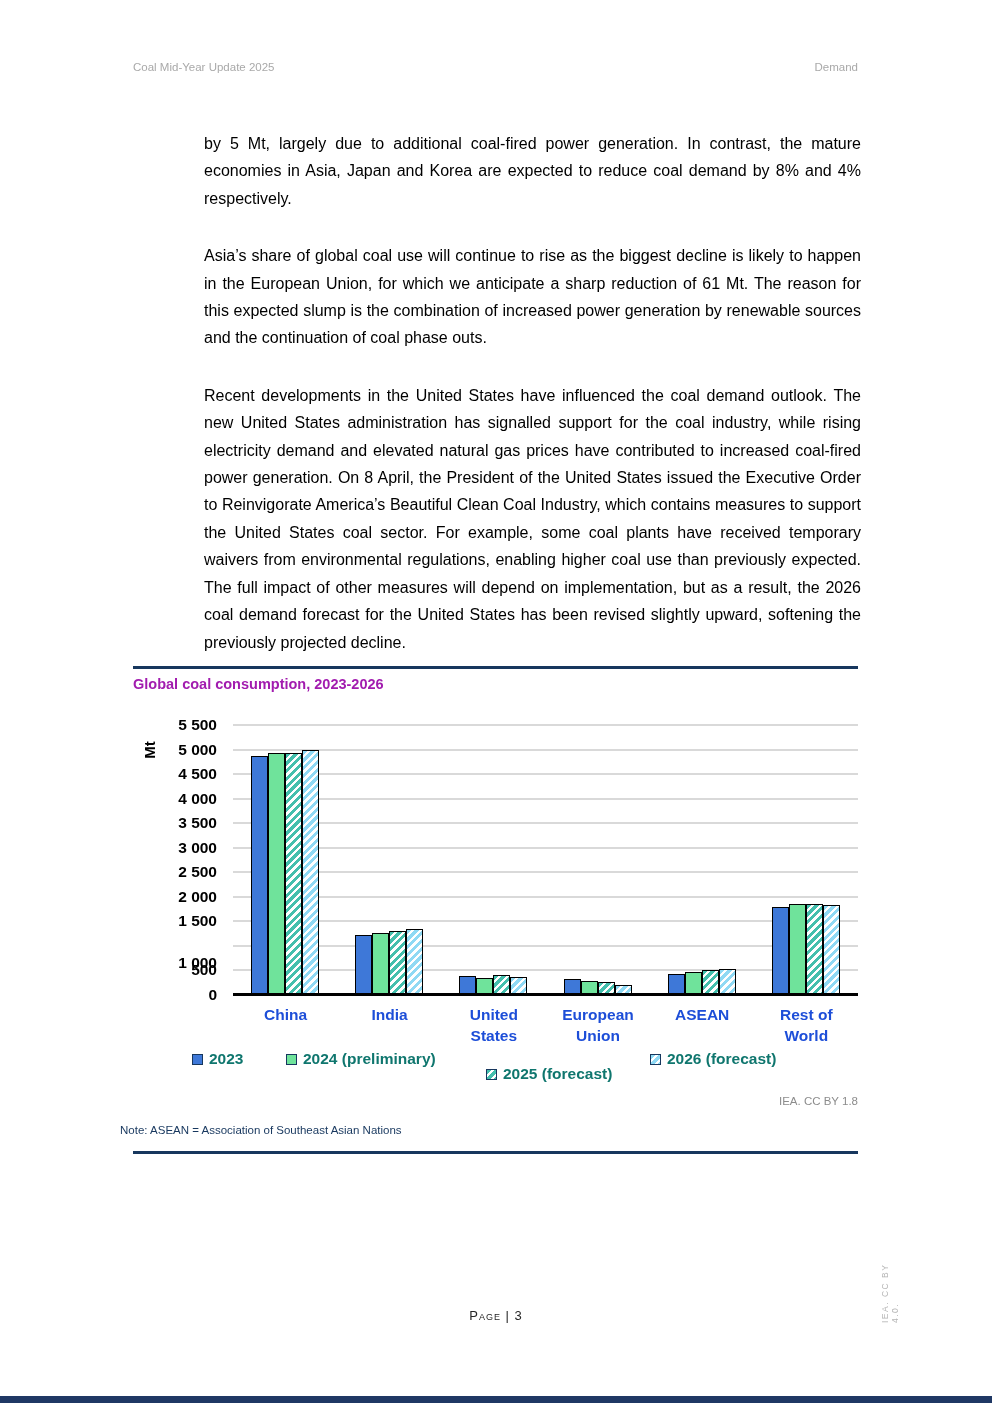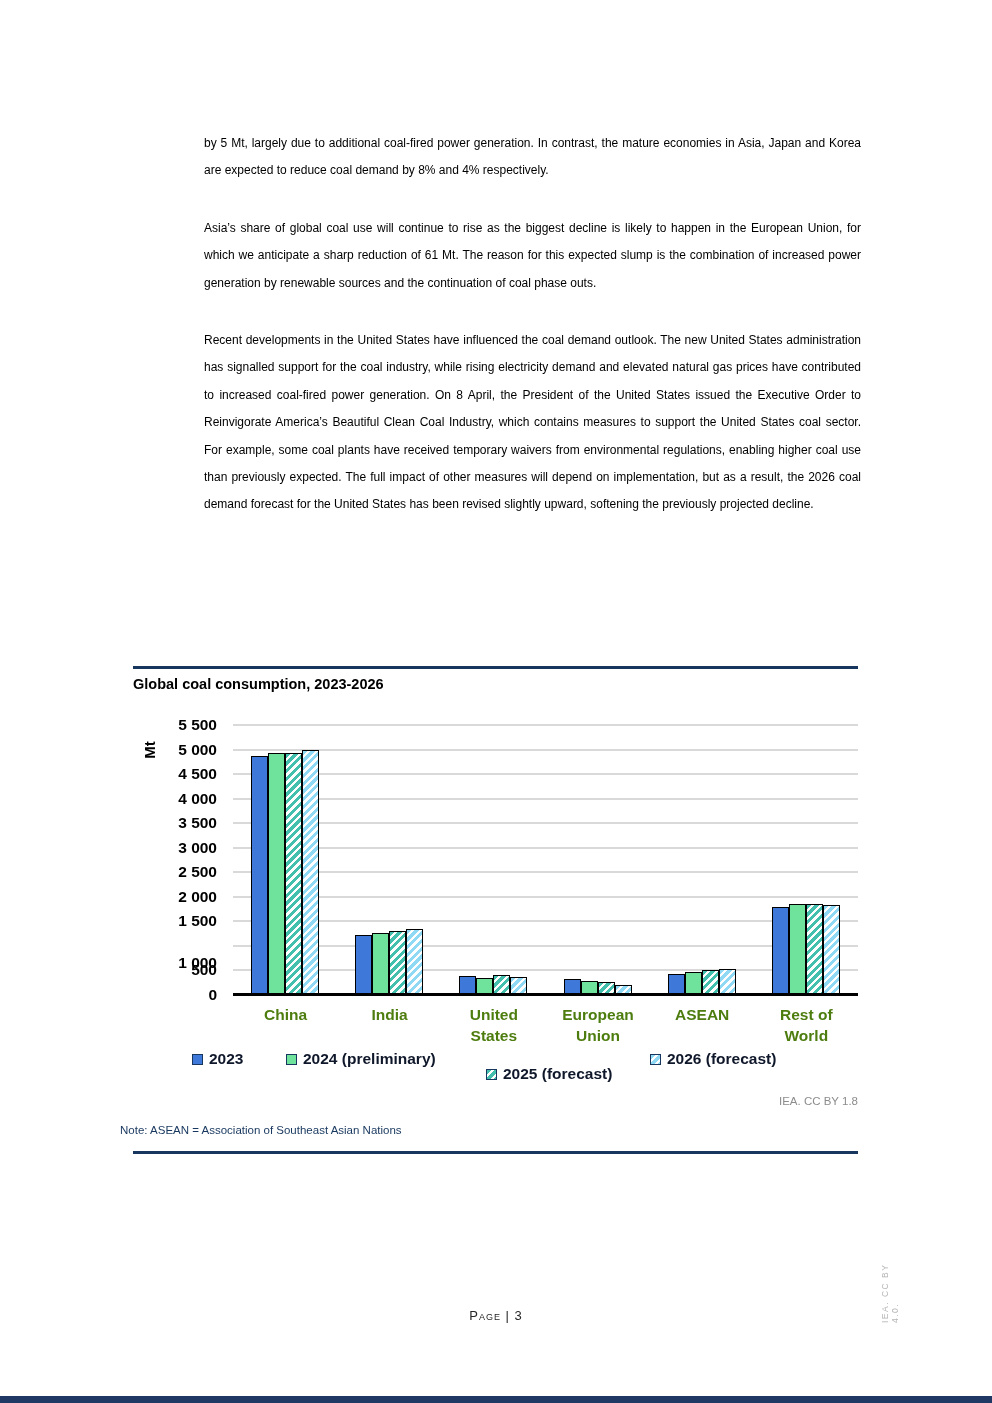--- a/index.html
+++ b/index.html
@@ -6,62 +6,66 @@
   html,body { background:#ffffff; }
   .page {
     position:relative; width:992px; height:1403px; background:#ffffff;
     font-family:"Liberation Sans", sans-serif; overflow:hidden; margin:0 auto;
   }
   
   .header { position:absolute; left:133px; top:61px; width:725px;
     display:flex; justify-content:space-between; color:#a9a9a9; font-size:11.5px; }
   
   .body-text { position:absolute; left:204px; top:130px; width:657px;
-    font-size:12px; line-height:27.4px; color:#000; text-align:justify; }
+    font-size:16px; line-height:27.4px; color:#000; text-align:justify; }
   .body-text p + p { margin-top:30px; }
   
   .rule { position:absolute; left:133px; width:725px; background:#17375e; }
   .rule-top { top:666px; height:3px; }
   .rule-bottom { top:1151px; height:3px; }
   .fig-title { position:absolute; left:133px; top:676px; font-size:14.5px;
-    font-weight:700; color:#000000; }
+    font-weight:700; color:#a21caf; }
   .mt-label { position:absolute; left:130px; top:742px; width:40px; height:16px;
     line-height:16px; text-align:center; font-weight:700; font-size:15px;
     transform:rotate(-90deg); color:#000; }
   #yaxis { position:absolute; left:130px; top:725px; width:95px; height:270px; }
   #yaxis .ytick { position:absolute; right:8px; width:87px; text-align:right;
     font-size:15.5px; font-weight:700; line-height:20px; color:#000; white-space:nowrap; }
   #plot { position:absolute; left:233px; top:725px; width:625px; height:270px; }
   .gridline { position:absolute; left:0; width:100%; height:2px; background:#d9d9d9; }
   .baseline { position:absolute; left:0; bottom:-1px; width:100%; height:3px; background:#000; }
   .bar-group { position:absolute; bottom:0; display:flex; align-items:flex-end; }
   .bar { width:17px; box-sizing:border-box; border:1.5px solid #000; border-bottom:none; }
   #xlabels { position:absolute; left:233px; top:1005px; width:625px; height:52px; }
   .cat { position:absolute; width:105px; text-align:center; font-size:15.5px;
-    font-weight:700; line-height:20.5px; color:#4d7c0f; }
+    font-weight:700; line-height:20.5px; color:#1d4ed8; }
   .cat span { display:inline-block; max-width:86px; }
   #legend { position:absolute; left:0; top:1050px; width:992px; height:22px; }
   .legend-item { position:absolute; display:flex; align-items:center; gap:6px;
-    font-size:15.5px; font-weight:700; color:#0f172a; white-space:nowrap; }
+    font-size:15.5px; font-weight:700; color:#0f766e; white-space:nowrap; }
   .legend-marker { width:11px; height:11px; box-sizing:border-box; border:1.5px solid #17375e; }
   .attribution { position:absolute; left:133px; top:1095px; width:725px;
     text-align:right; color:#8c8c8c; font-size:11.5px; }
   .note { position:absolute; left:120px; top:1124px; color:#17375e; font-size:11.5px; }
   .vertical-credit { position:absolute; left:880px; top:1248px; height:75px;
     writing-mode:vertical-rl; transform:rotate(180deg); color:#b5b5b5;
     font-size:8.5px; letter-spacing:1.5px; }
   .footer { position:absolute; left:0; top:1308px; width:100%; text-align:center;
     font-variant:small-caps; letter-spacing:1px; font-size:13px; color:#262626; }
   .bottom-band { position:absolute; left:0; bottom:0; width:100%; height:7px; background:#1f3864; }
 </style>
 </head>
 <body>
 
 <div class="page">
 
+  <div class="header">
+    <span>Coal Mid-Year Update 2025</span>
+    <span>Demand</span>
+  </div>
 
   <div class="body-text">
     <p>by 5 Mt, largely due to additional coal-fired power generation. In contrast, the mature economies in Asia, Japan and Korea are expected to reduce coal demand by 8% and 4% respectively.</p>
     <p>Asia’s share of global coal use will continue to rise as the biggest decline is likely to happen in the European Union, for which we anticipate a sharp reduction of 61 Mt. The reason for this expected slump is the combination of increased power generation by renewable sources and the continuation of coal phase outs.</p>
     <p>Recent developments in the United States have influenced the coal demand outlook. The new United States administration has signalled support for the coal industry, while rising electricity demand and elevated natural gas prices have contributed to increased coal-fired power generation. On 8 April, the President of the United States issued the Executive Order to Reinvigorate America’s Beautiful Clean Coal Industry, which contains measures to support the United States coal sector. For example, some coal plants have received temporary waivers from environmental regulations, enabling higher coal use than previously expected. The full impact of other measures will depend on implementation, but as a result, the 2026 coal demand forecast for the United States has been revised slightly upward, softening the previously projected decline.</p>
   </div>
 
   <div class="rule rule-top"></div>
   <div class="fig-title">Global coal consumption, 2023-2026</div>
 

